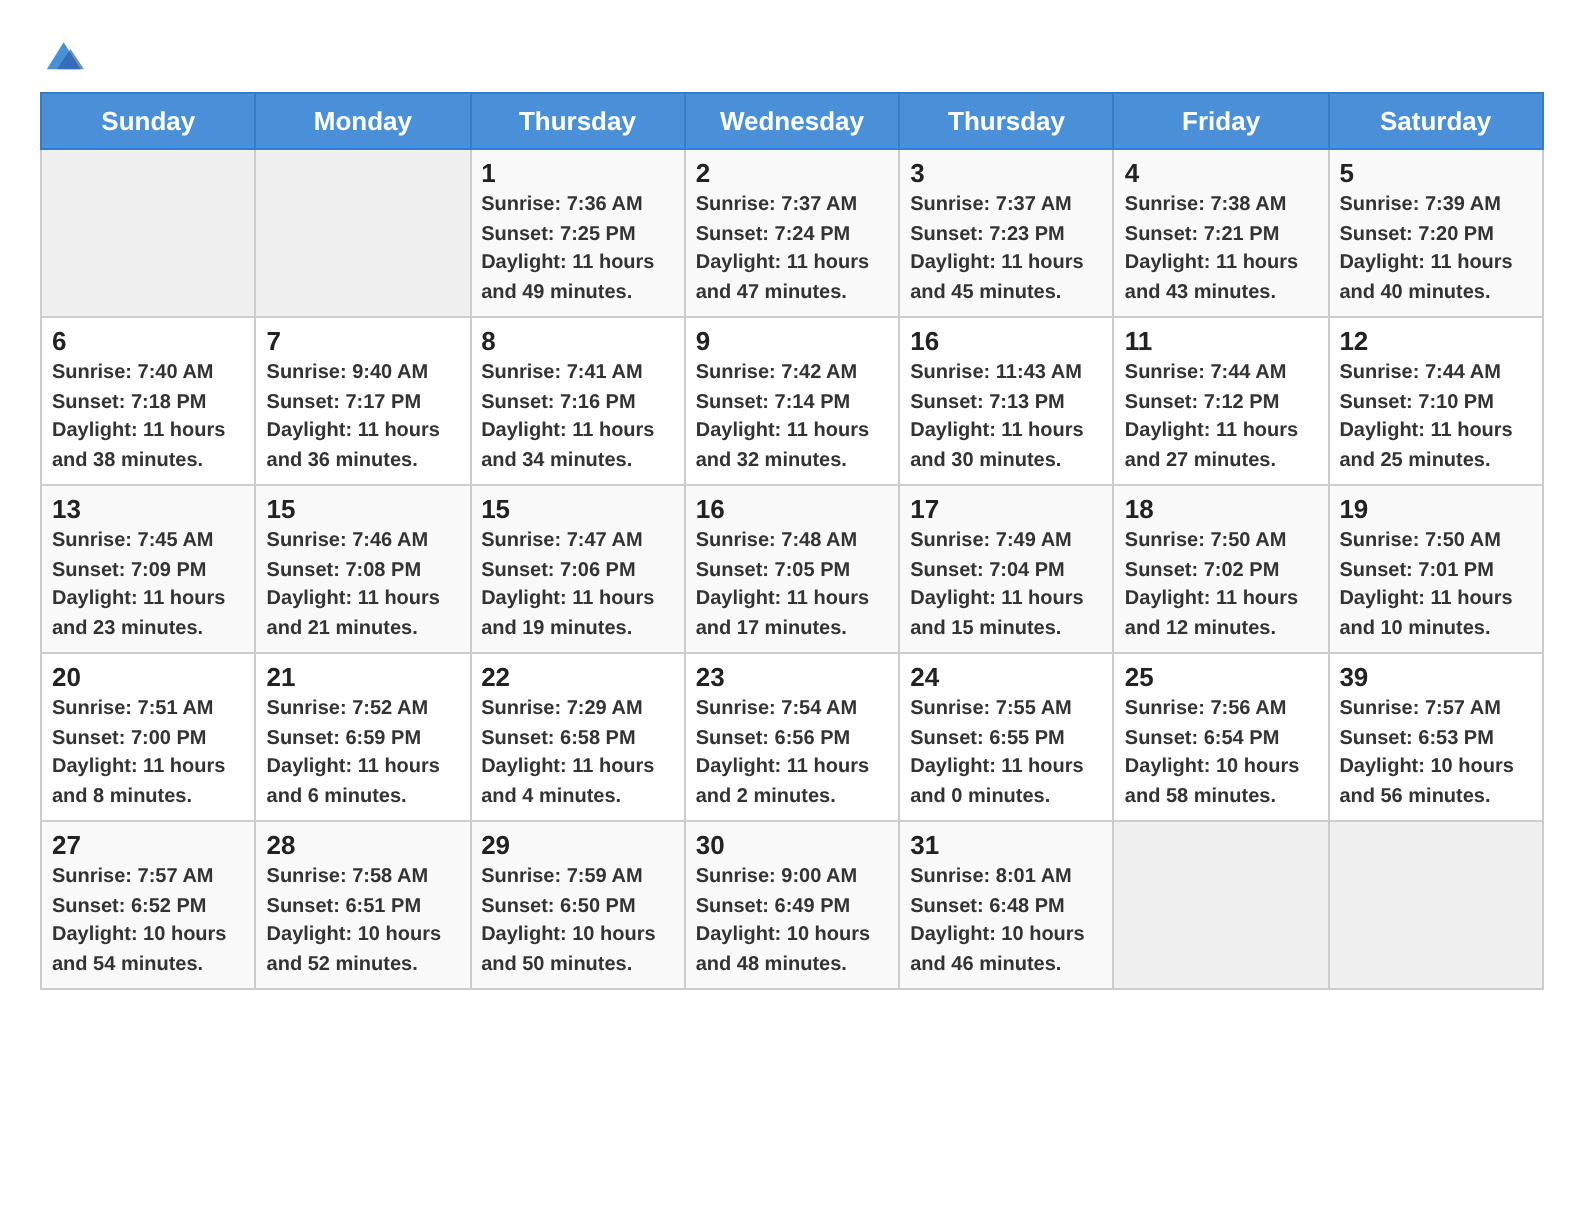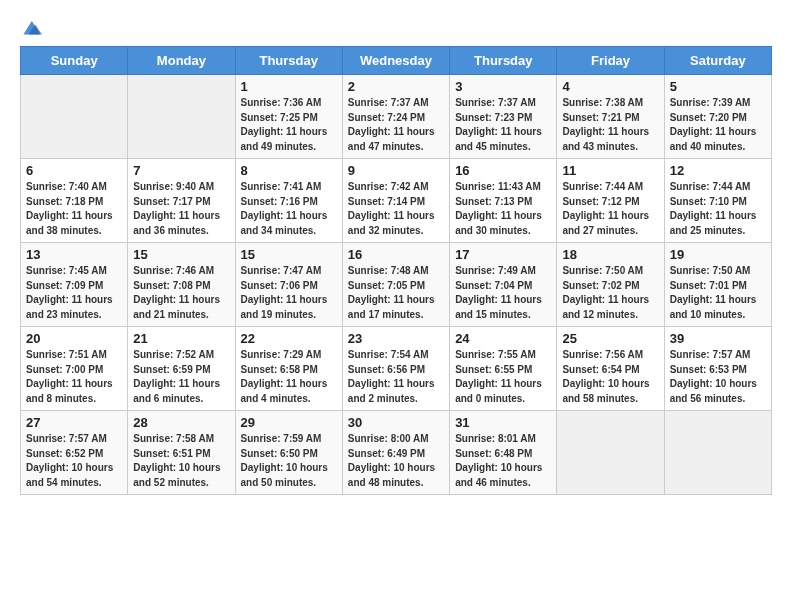--- a/index.html
+++ b/index.html
@@ -313,21 +313,21 @@
 Daylight: 10 hours and 52 minutes.</div>
         </td>
         <td>
           <span class="day-number">29</span>
           <div class="day-info">Sunrise: 7:59 AM
 Sunset: 6:50 PM
 Daylight: 10 hours and 50 minutes.</div>
         </td>
         <td>
           <span class="day-number">30</span>
-          <div class="day-info">Sunrise: 8:00 AM
+          <div class="day-info">Sunrise: 9:00 AM
 Sunset: 6:49 PM
 Daylight: 10 hours and 48 minutes.</div>
         </td>
         <td>
           <span class="day-number">31</span>
           <div class="day-info">Sunrise: 8:01 AM
 Sunset: 6:48 PM
 Daylight: 10 hours and 46 minutes.</div>
         </td>
         <td class="empty-cell"></td>

